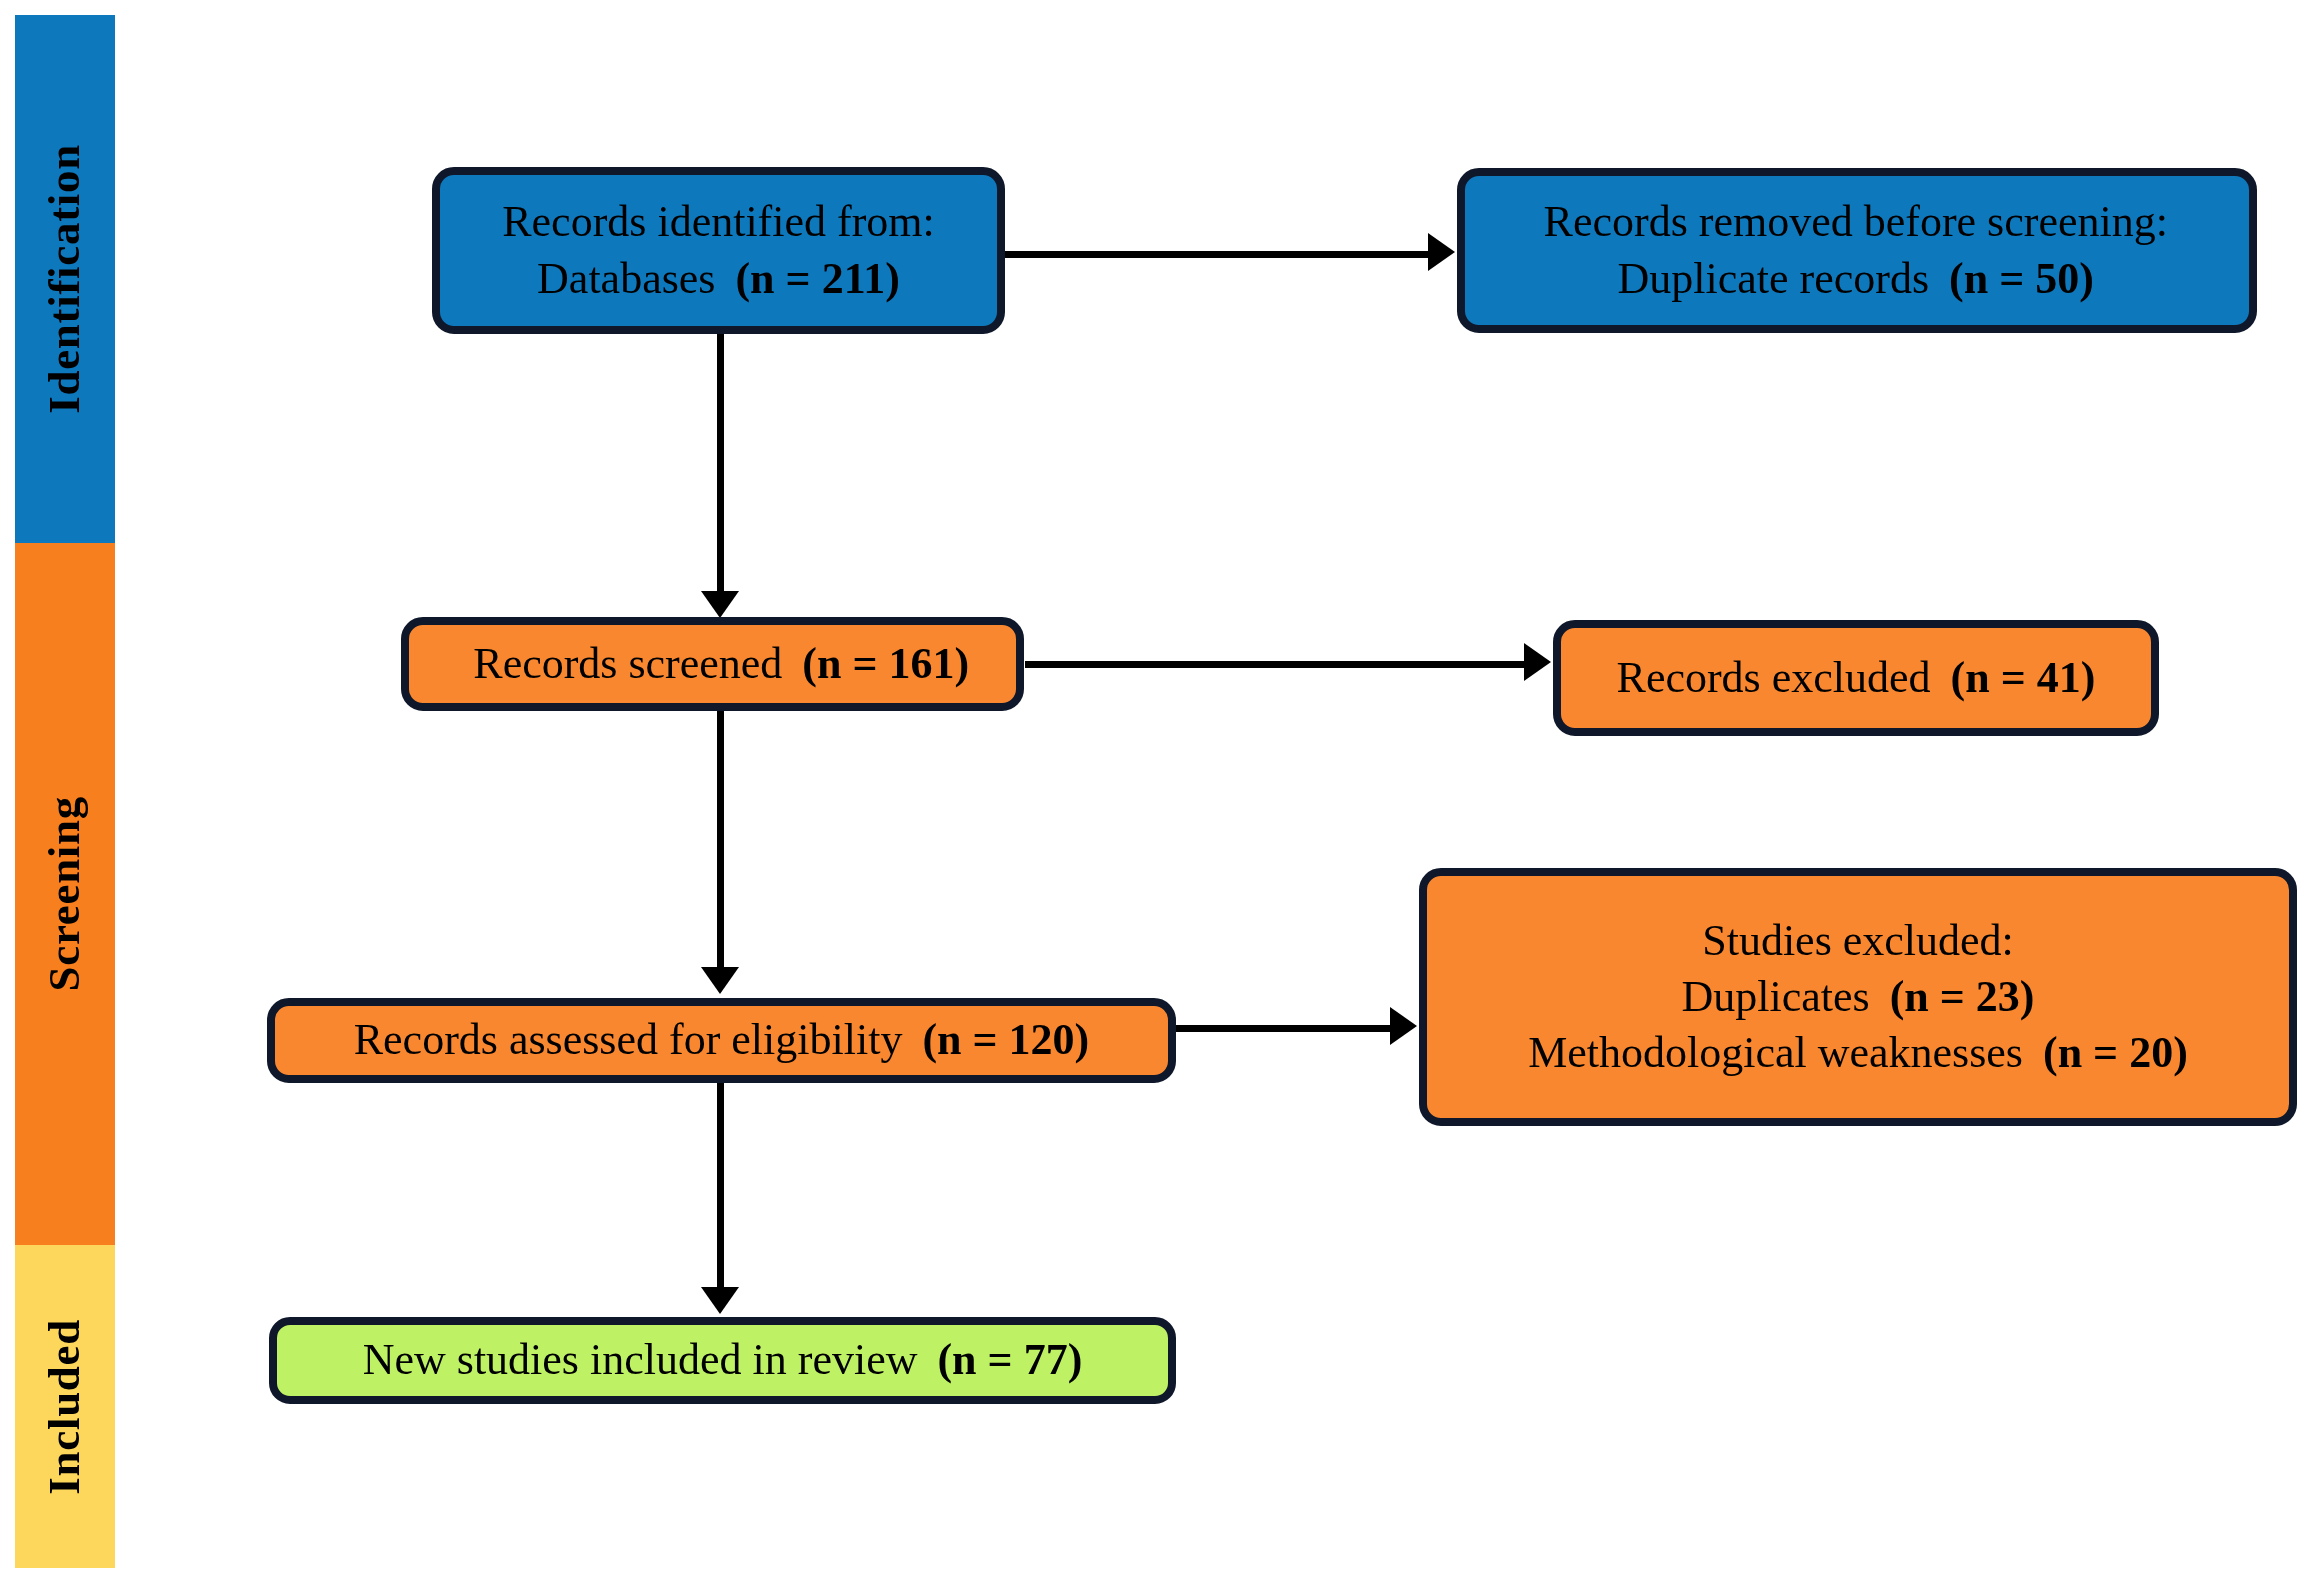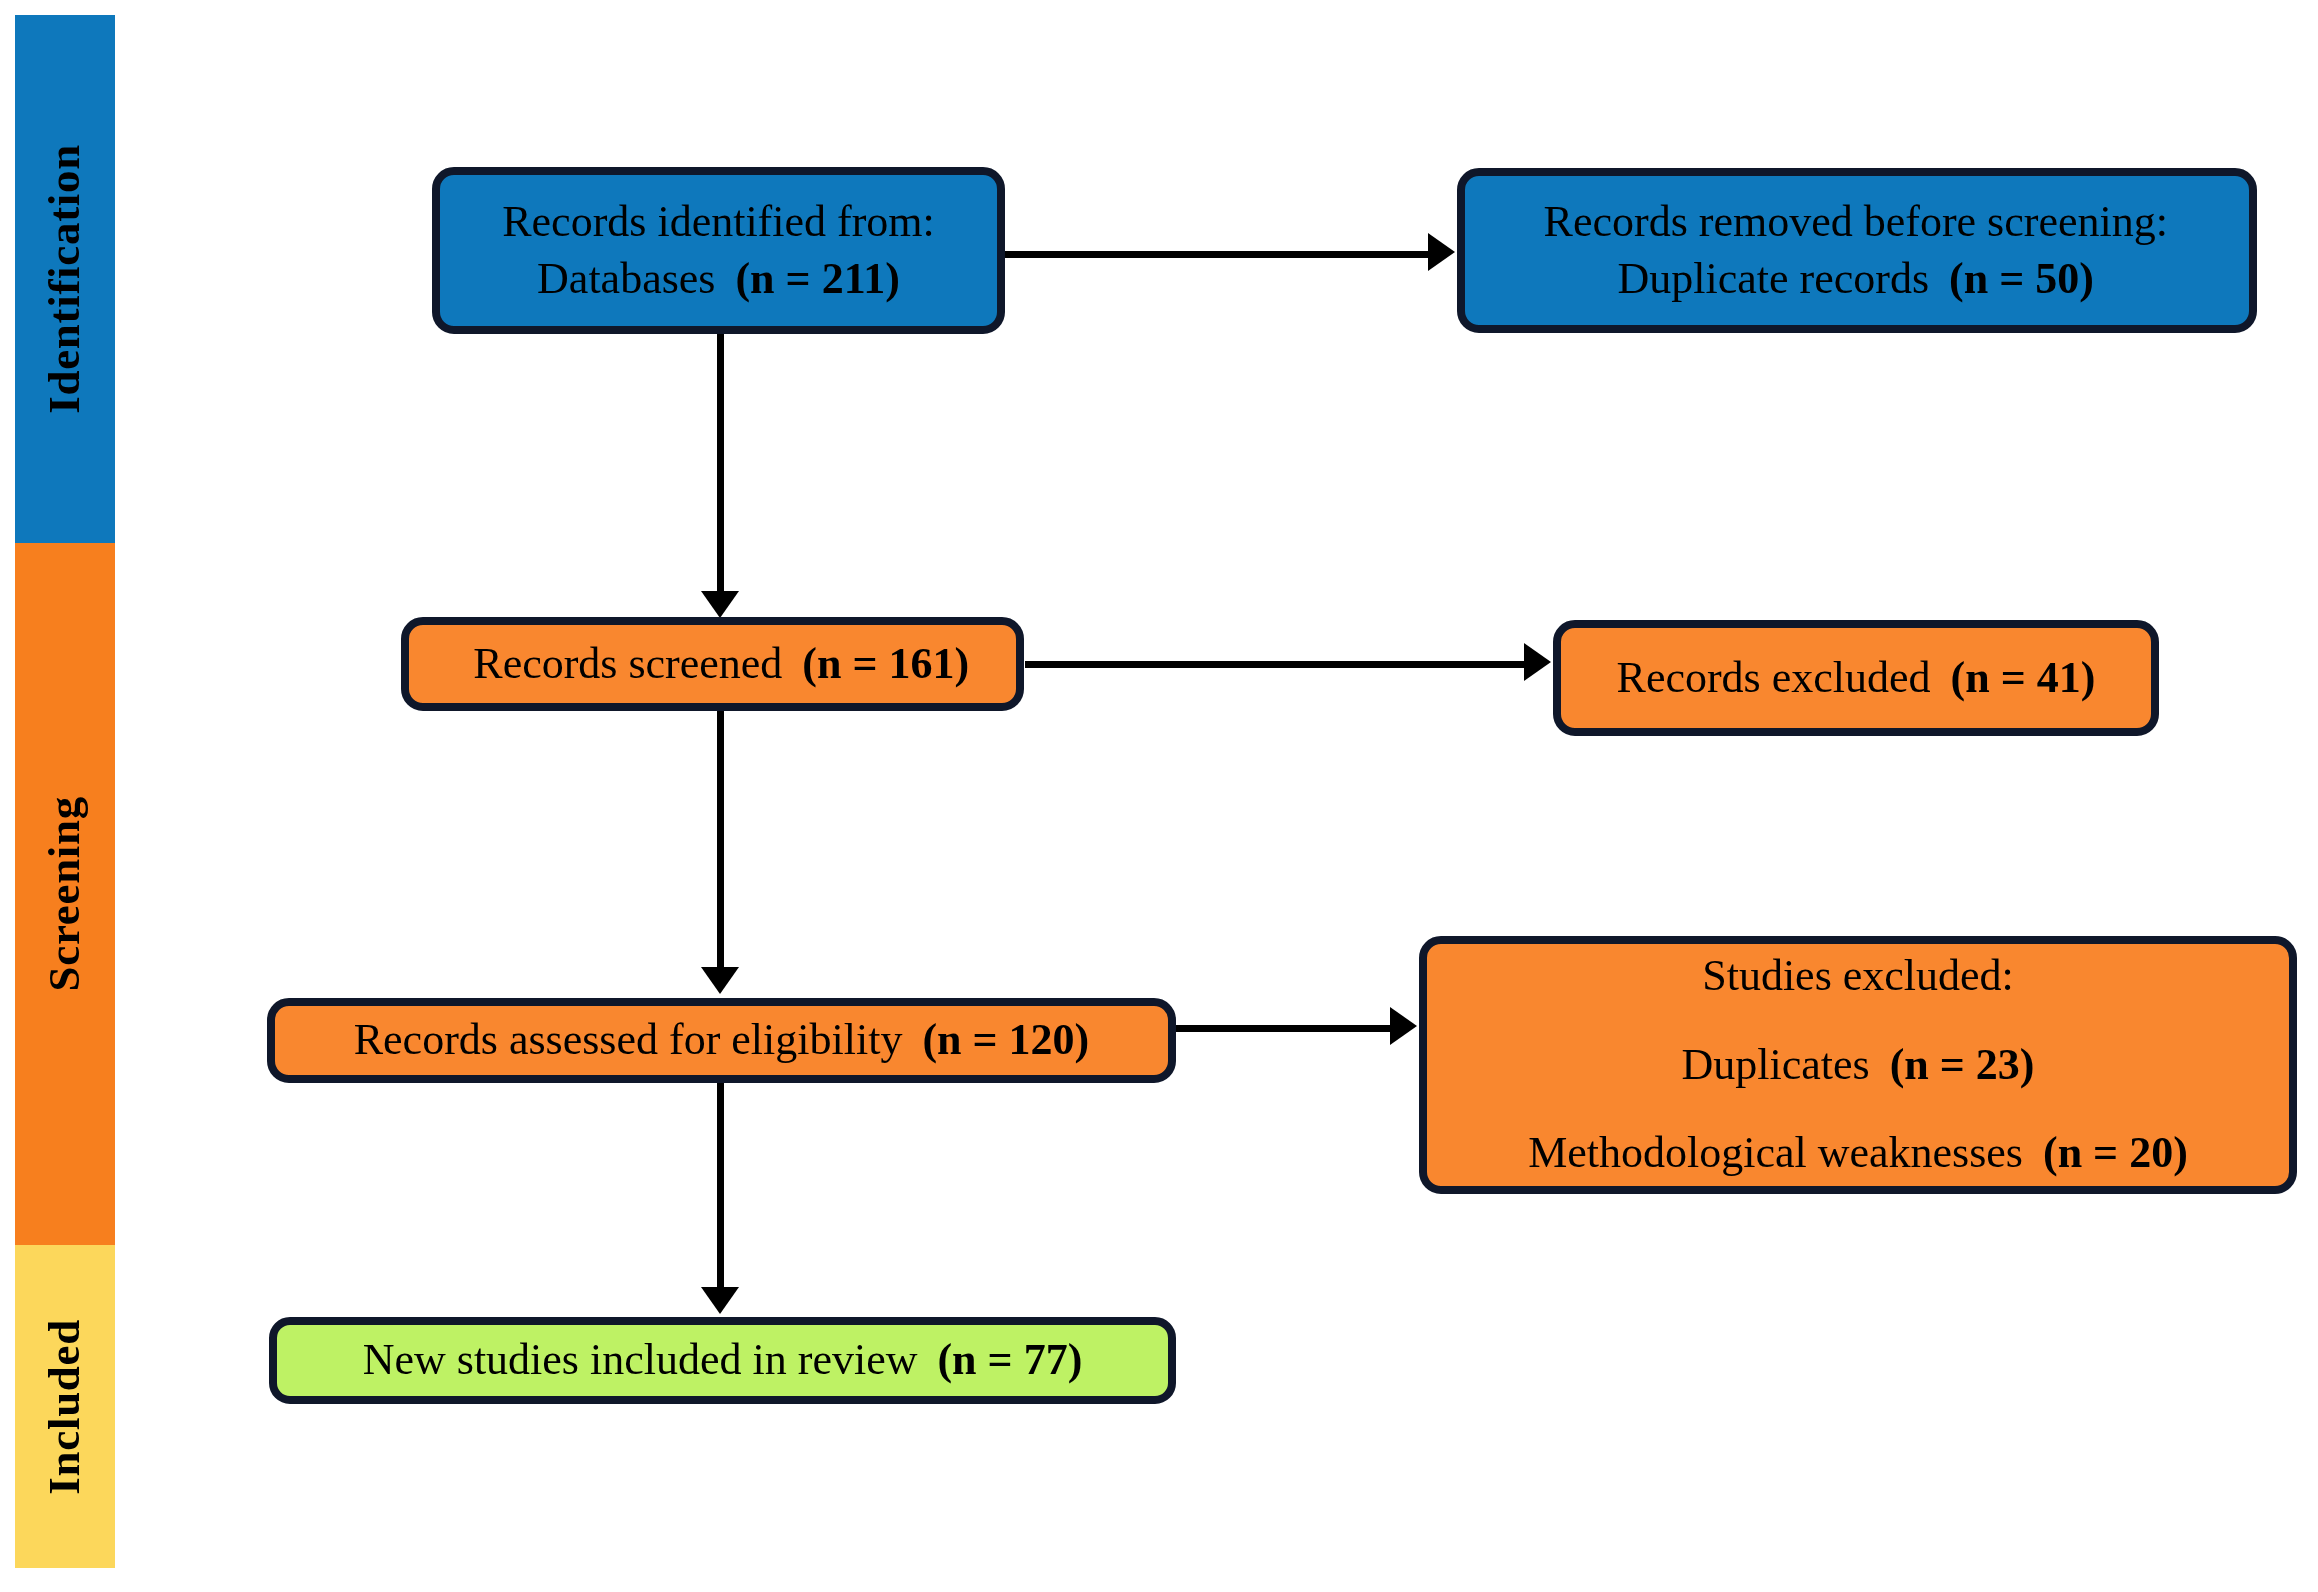--- a/index.html
+++ b/index.html
@@ -29,21 +29,21 @@
   .box b{font-weight:bold;margin-left:9px;}
   .blue{background:#0E78BC;}
   .orange{background:#F9872F;}
   .yellow{background:#bef264;border-radius:21px;}
 
   #box-identified       {left:432px; top:167px;  width:573px;  height:167px;}
   #box-removed          {left:1457px;top:168px;  width:800px; height:165px;padding-left:12px;}
   #box-screened         {left:401px; top:617px;  width:623px;  height:94px;padding-left:32px;}
   #box-records-excluded {left:1553px;top:620px;  width:606px;  height:116px;}
   #box-eligibility      {left:267px; top:998px; width:909px; height:85px;}
-  #box-studies-excluded {left:1419px;top:936px; width:878px; height:258px;justify-content:space-between;}
+  #box-studies-excluded {left:1419px;top:868px; width:878px; height:258px;}
   #box-included         {left:269px; top:1317px; width:907px; height:87px;}
 
   
   .conn{position:absolute;}
   .vline{background:#000000;width:6.5px;}
   .hline{background:#000000;height:6.5px;}
   .arrow-down{position:absolute;width:0;height:0;
       border-left:19px solid transparent;border-right:19px solid transparent;
       border-top:27.6px solid #000000;}
   .arrow-right{position:absolute;width:0;height:0;

